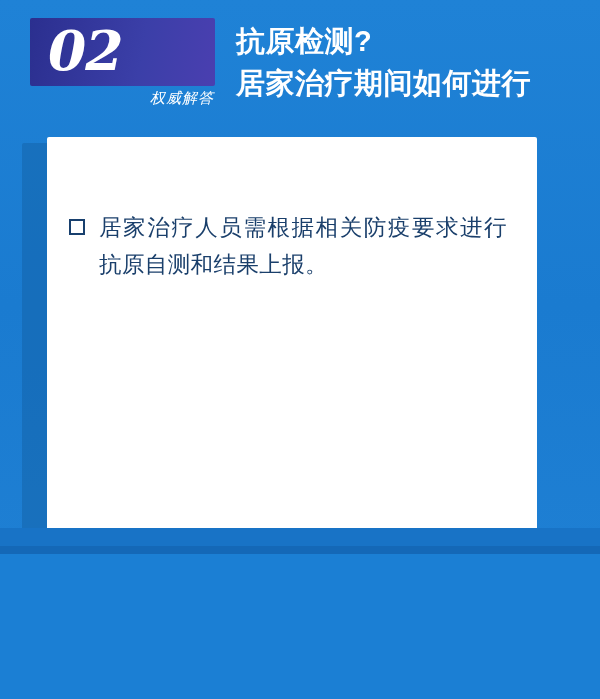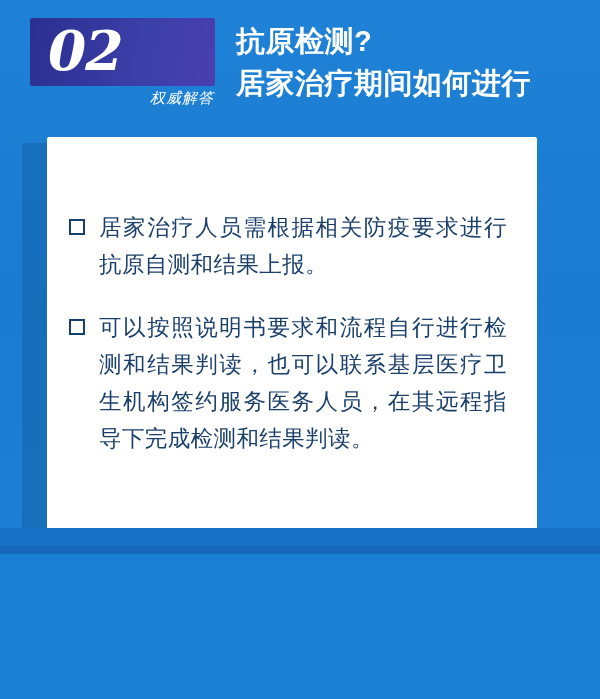--- a/index.html
+++ b/index.html
@@ -168,24 +168,20 @@
 
   <div class="card">
     <div class="card-inner">
 
       <div class="item">
         <div class="checkbox"></div>
         <div class="item-text">居家治疗人员需根据相关防疫要求进行抗原自测和结果上报。</div>
       </div>
 
 
-      <div class="item">
-        <div class="checkbox"></div>
-        <div class="item-text">可以按照说明书要求和流程自行进行检测和结果判读，也可以联系基层医疗卫生机构签约服务医务人员，在其远程指导下完成检测和结果判读。</div>
-      </div>
 
     </div>
   </div>
 
   <div class="bottom-bar"></div>
   <div class="bottom-bar-accent"></div>
 
 </div>
 
 </body></html>

